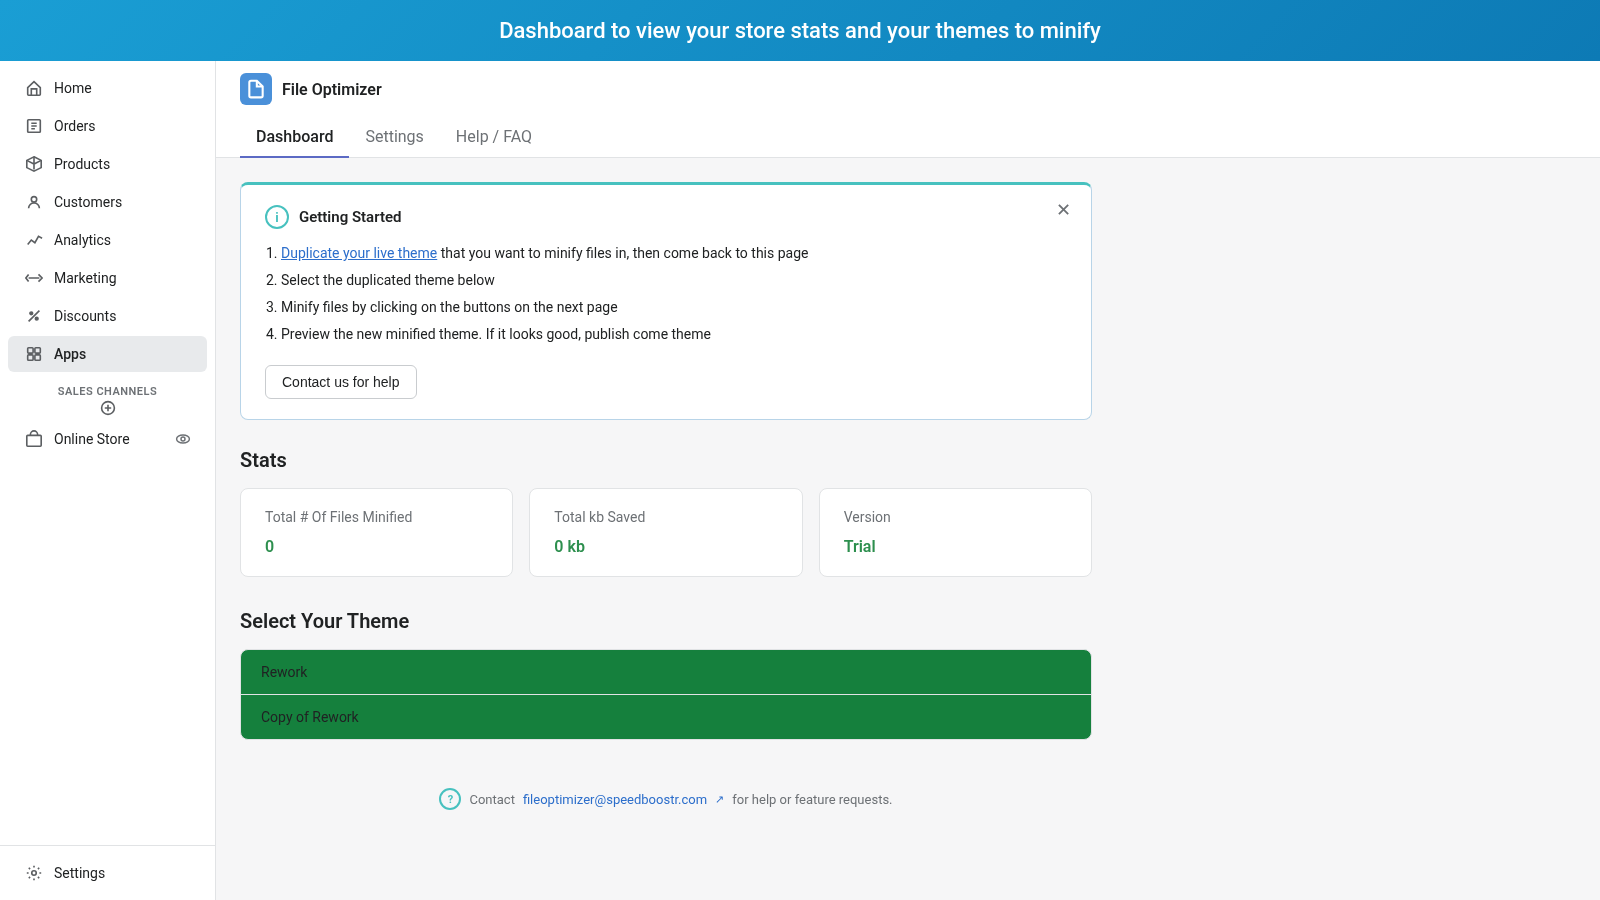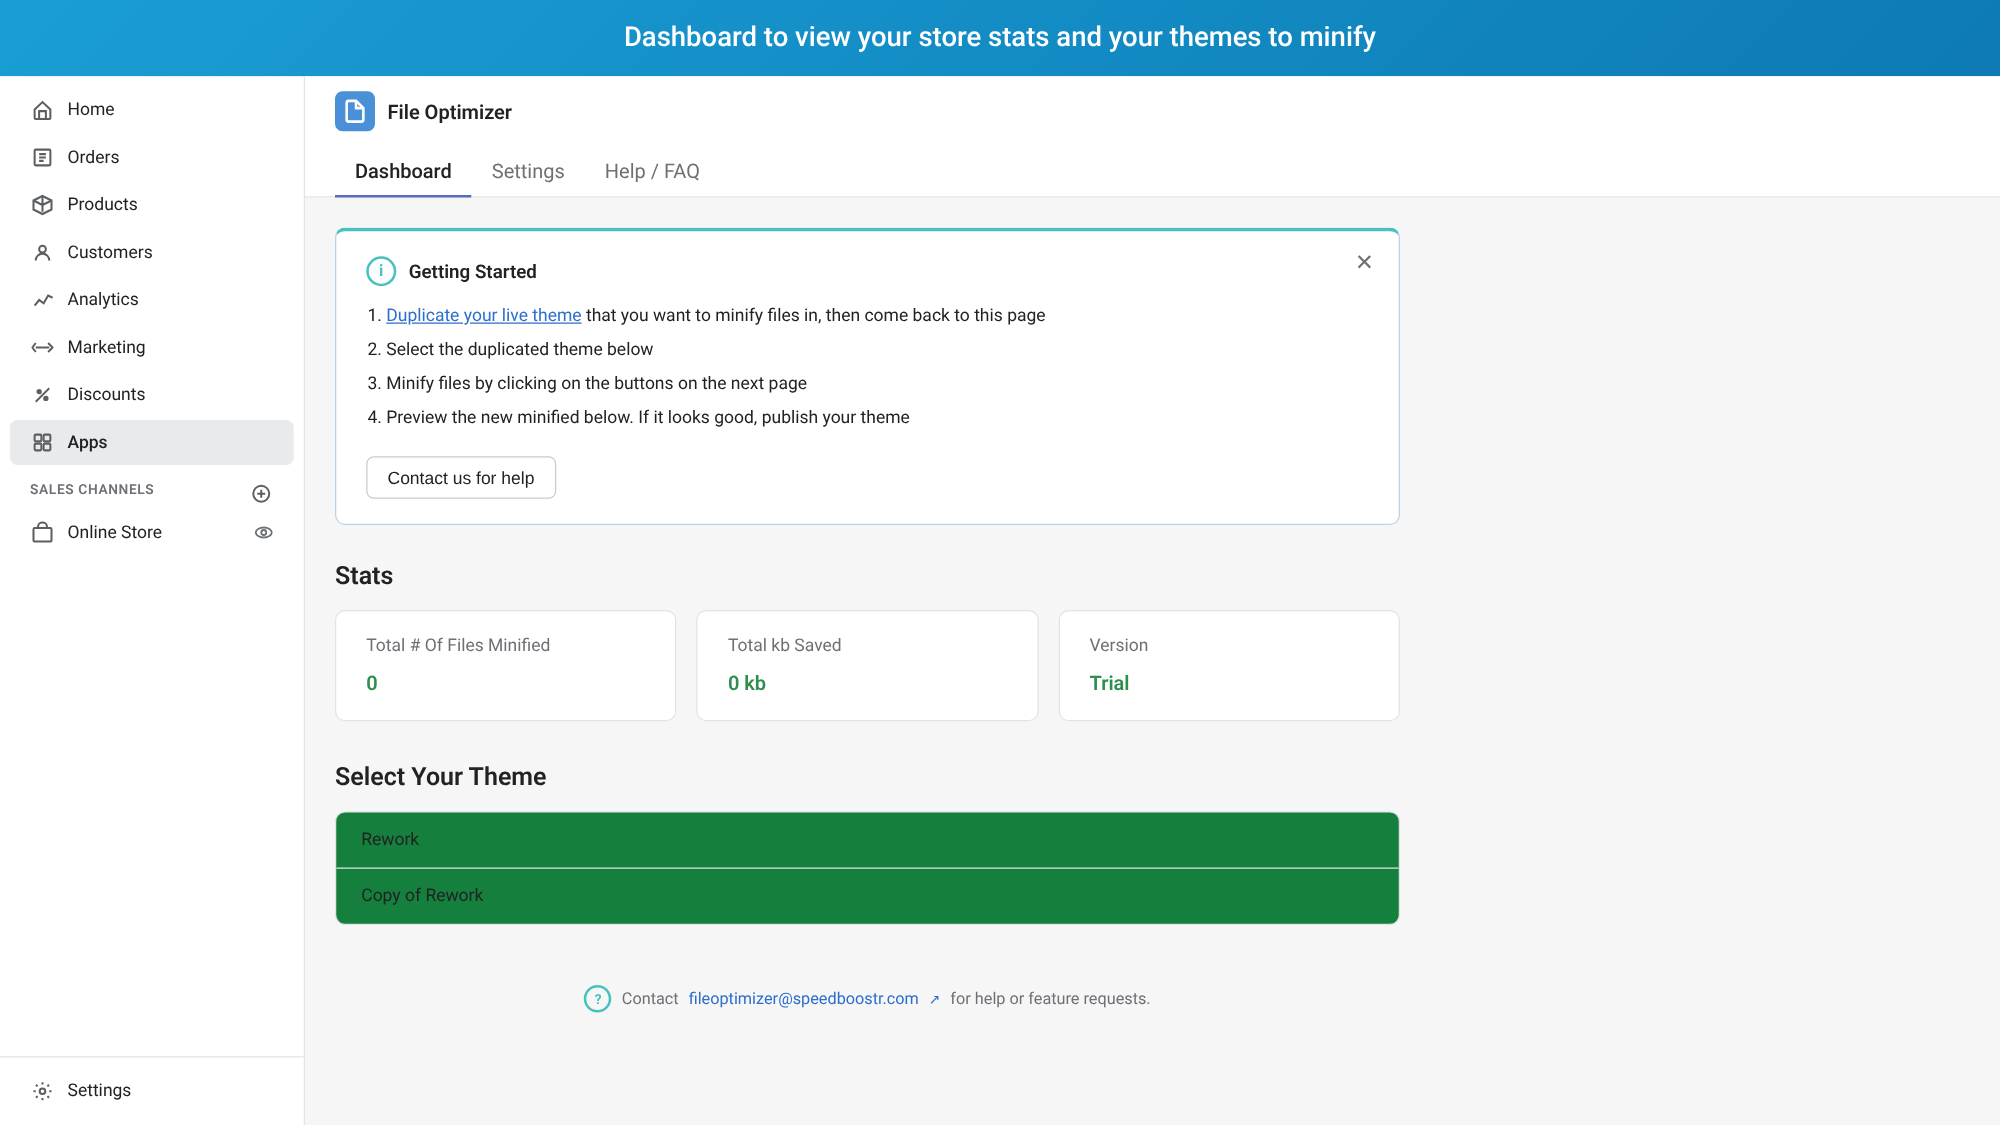--- a/index.html
+++ b/index.html
@@ -18,21 +18,21 @@
 
     
     .main-layout {
       display: flex;
       flex: 1;
       overflow: hidden;
     }
 
     
     .sidebar {
-      width: 244px;
+      width: 216px;
       background: #fff;
       border-right: 1px solid #e1e3e5;
       display: flex;
       flex-direction: column;
       flex-shrink: 0;
       overflow-y: auto;
       padding: 8px 0;
     }
 
     .sidebar-item {
@@ -53,29 +53,30 @@
       height: 20px;
       display: flex;
       align-items: center;
       justify-content: center;
       color: #5c5f62;
       flex-shrink: 0;
     }
 
     .sidebar-section-header {
       display: flex;
-      align-items: flex-start;
+      align-items: center;
       justify-content: space-between;
       padding: 12px 16px 4px;
       font-size: 11px;
       font-weight: 600;
       color: #6d7175;
       letter-spacing: 0.5px;
       text-transform: uppercase;
       margin: 0 8px;
+      flex-direction: column;
     }
 
     .sidebar-add-btn {
       width: 20px;
       height: 20px;
       border: none;
       background: none;
       cursor: pointer;
       display: flex;
       align-items: center;
@@ -515,21 +516,21 @@
         <div class="card-header">
           <div class="info-icon">i</div>
           <span class="card-title">Getting Started</span>
         </div>
         <ol class="card-steps">
           <li>
             <a href="#">Duplicate your live theme</a> that you want to minify files in, then come back to this page
           </li>
           <li>Select the duplicated theme below</li>
           <li>Minify files by clicking on the buttons on the next page</li>
-          <li>Preview the new minified below. If it looks good, publish your theme</li>
+          <li>Preview the new minified theme. If it looks good, publish come theme</li>
         </ol>
         <button class="contact-btn">
           <span>Contact us for help</span>
         </button>
       </div>
 
       <div>
         <h2 class="section-title">Stats</h2>
         <div class="stats-grid">
           <div class="stat-card">

